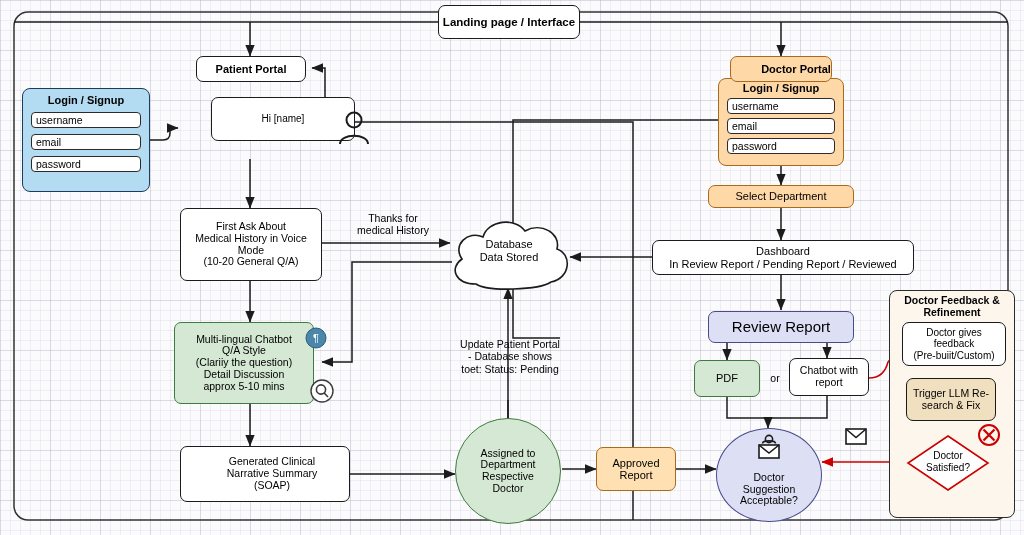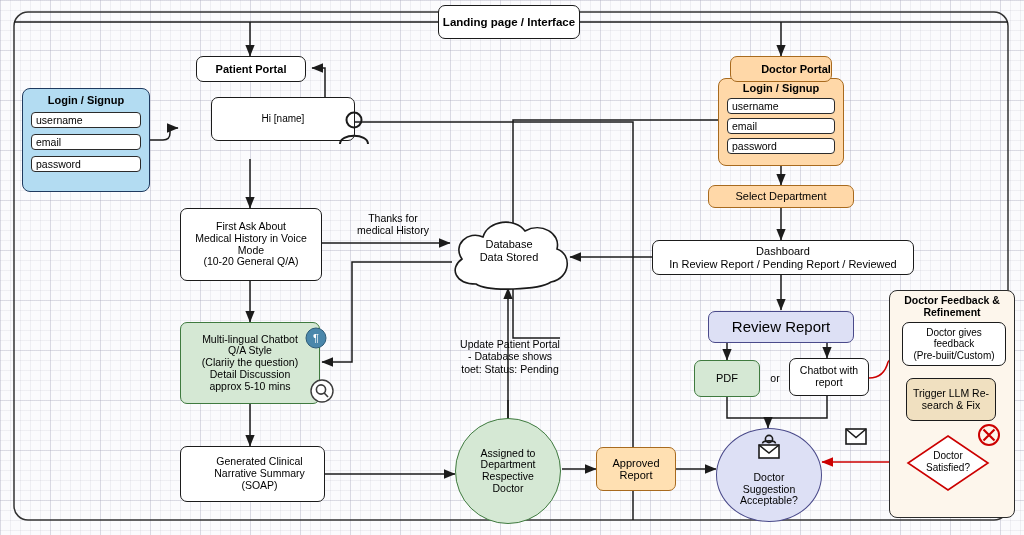--- a/index.html
+++ b/index.html
@@ -134,21 +134,21 @@
   <div class="node rr" style="left:180px;top:208px;width:142px;height:73px;white-space:pre-line;font-size:10.5px;">
     <span>First Ask About
 Medical History in Voice
 Mode
 (10-20 General Q/A)</span>
   </div>
 
   <div class="lbl" style="left:345px;top:212px;width:96px;white-space:pre-line;">Thanks for
 medical History</div>
 
-  <div class="node rr" style="left:180px;top:322px;width:140px;height:82px;white-space:pre-line;
+  <div class="node rr" style="left:174px;top:322px;width:140px;height:82px;white-space:pre-line;
               background:#d5e8d4;border-color:#3f7a3f;font-size:10.5px;">
     <span>Multi-lingual Chatbot
 Q/A Style
 (Clariiy the question)
 Detail Discussion
 approx 5-10 mins</span>
   </div>
   <div class="icon" style="left:305px;top:327px;">
     <svg width="22" height="22" viewBox="0 0 22 22">
       <circle cx="11" cy="11" r="10" fill="#4a87ab" stroke="#2e5c78" stroke-width="1"></circle>
@@ -156,21 +156,21 @@
     </svg>
   </div>
   <div class="icon" style="left:309px;top:378px;">
     <svg width="26" height="26" viewBox="0 0 26 26">
       <circle cx="13" cy="13" r="11" fill="#fff" stroke="#3b3b3b" stroke-width="1.4"></circle>
       <circle cx="12" cy="11.5" r="4.6" fill="none" stroke="#3b3b3b" stroke-width="1.6"></circle>
       <path d="M15.2,15 L19,19" stroke="#3b3b3b" stroke-width="1.6" fill="none"></path>
     </svg>
   </div>
 
-  <div class="node rr" style="left:180px;top:446px;width:145px;height:56px;white-space:pre-line;font-size:10.5px;padding-left:14px;">
+  <div class="node rr" style="left:180px;top:446px;width:170px;height:56px;white-space:pre-line;font-size:10.5px;padding-left:14px;">
     <span>Generated Clinical
 Narrative Summary
 (SOAP)</span>
   </div>
 
   <div class="icon" style="left:443px;top:212px;z-index:3;">
     <svg width="132" height="82" viewBox="0 0 132 82">
       <path d="M33,72 C12,72 6,56 19,47 C9,33 25,18 40,25 C45,8 72,5 82,19
                C98,10 118,21 114,37 C129,42 128,66 108,70 C96,78 45,80 33,72 Z" fill="#fff" stroke="#1b1b1b" stroke-width="1.6"></path>
     </svg>

